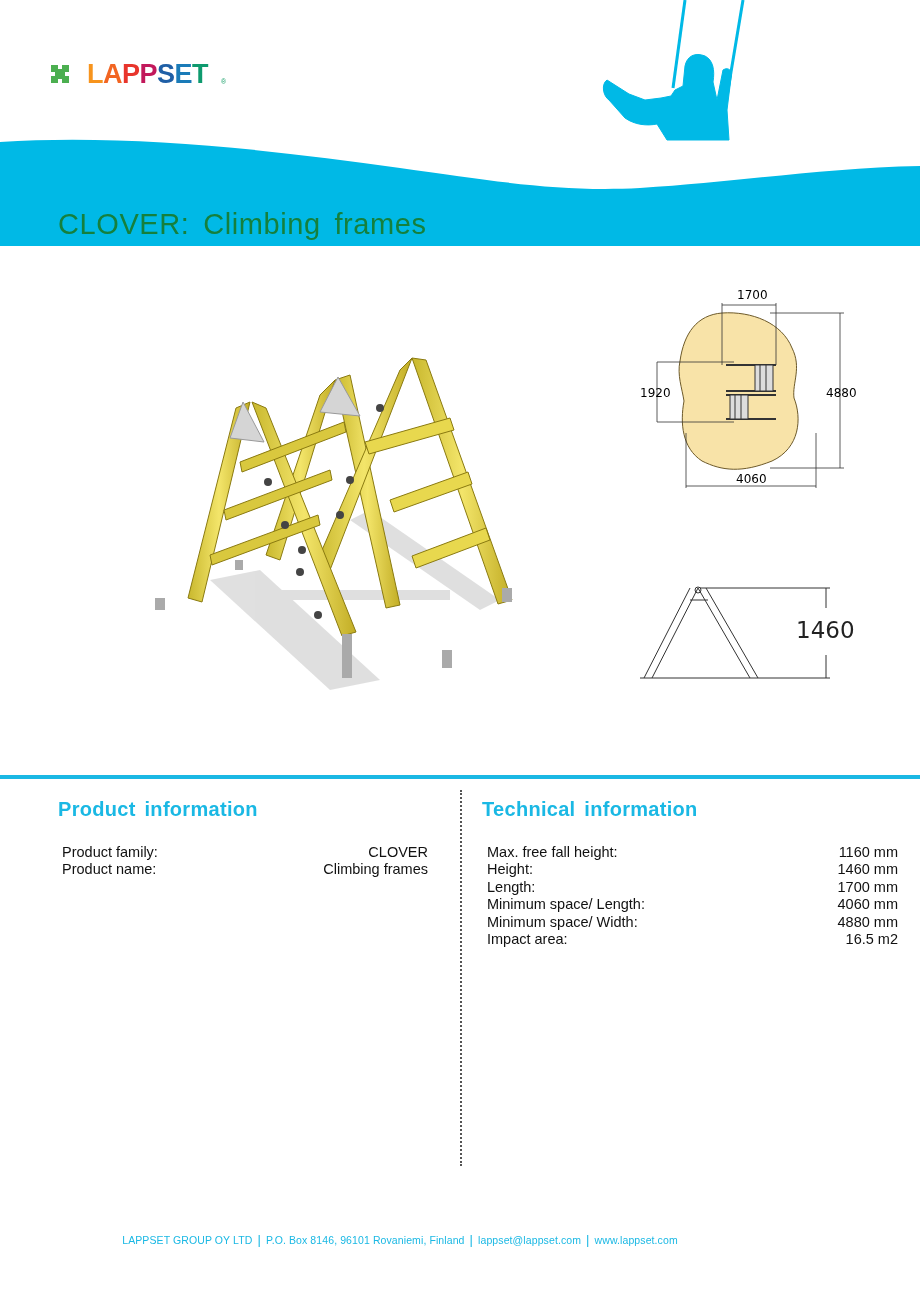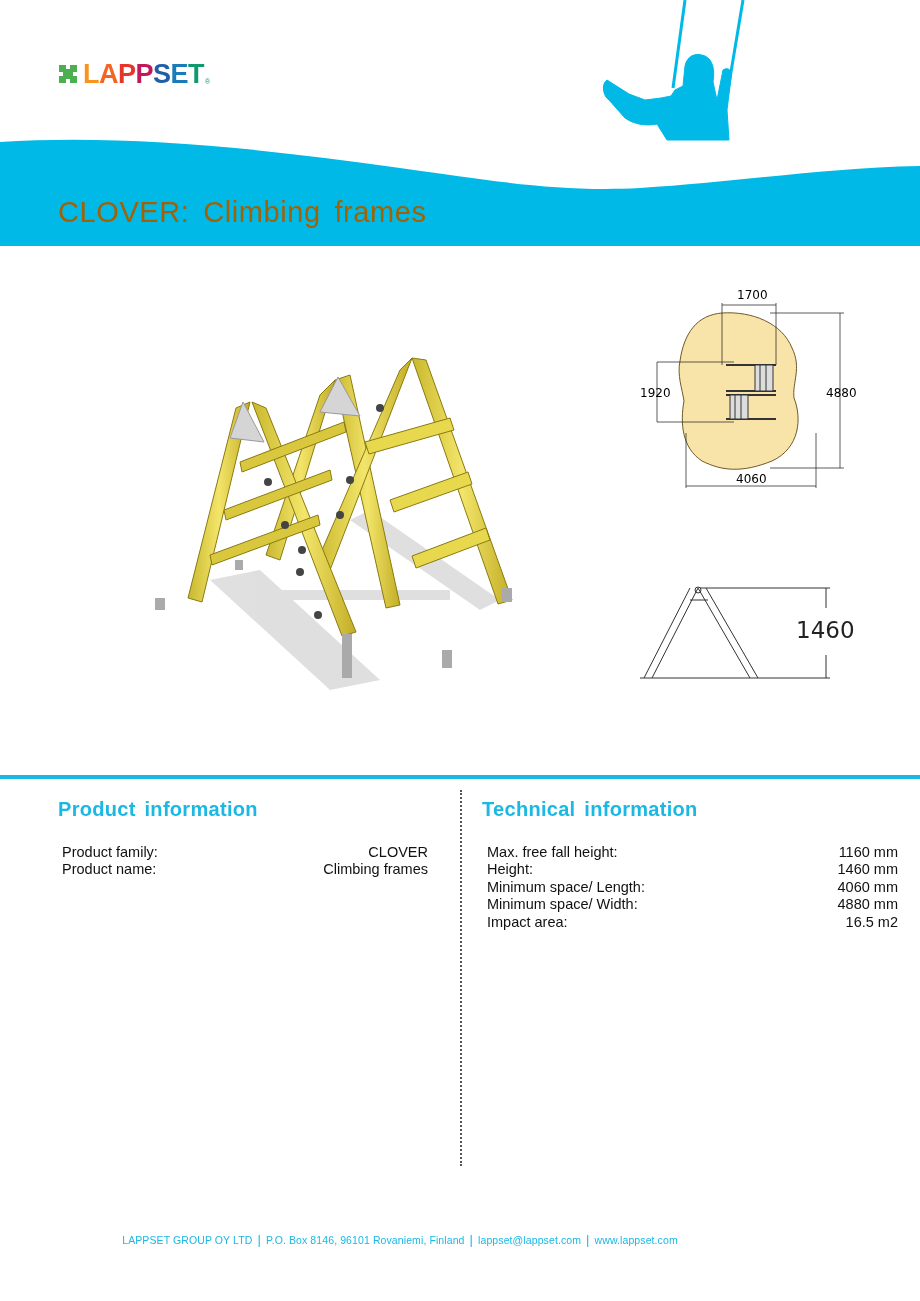--- a/index.html
+++ b/index.html
@@ -1,27 +1,27 @@
 <!DOCTYPE html>
 <html><head>
 <meta charset="utf-8">
 <style>
   html, body { margin: 0; padding: 0; background: #ffffff; }
   body { width: 920px; height: 1301px; position: relative; overflow: hidden; font-family: "Liberation Sans", sans-serif; color: #111; }
   .abs { position: absolute; }
 
   
-  .logo { left: 57px; top: 60px; height: 28px; display: flex; align-items: center; }
+  .logo { left: 49px; top: 60px; height: 28px; display: flex; align-items: center; gap: 12px; }
   .logo-mark { width: 22px; height: 22px; margin-right: 4px; }
   .logo-text { font-family: "Liberation Sans", sans-serif; font-weight: 700; font-size: 27px; letter-spacing: -0.5px; line-height: 28px; }
   .logo-reg { font-size: 7px; color: #1aa06a; margin-left: 1px; align-self: flex-end; margin-bottom: 3px; }
 
   
   .wave { left: 0; top: 120px; width: 920px; height: 126px; }
-  .page-title { left: 58px; top: 196px; color: #a16207; font-size: 29px; letter-spacing: 0.6px; word-spacing: 5px; font-family: "Liberation Sans", sans-serif; }
+  .page-title { left: 58px; top: 208px; color: #15803d; font-size: 29px; letter-spacing: 0.6px; word-spacing: 5px; font-family: "Liberation Sans", sans-serif; }
 
   .swing { left: 595px; top: 0; width: 160px; height: 142px; }
 
   
   .product-img { left: 150px; top: 350px; width: 380px; height: 345px; }
 
   .plan { left: 622px; top: 283px; width: 258px; height: 205px; }
   .elev { left: 630px; top: 580px; width: 240px; height: 105px; }
   .dim-label { font-family: "DejaVu Sans", sans-serif; font-size: 12px; color: #333; }
 
@@ -197,20 +197,24 @@
 <div class="abs info-table tech-table">
   <div class="info-row">
     <span>Max. free fall height:</span>
     <span>1160 mm</span>
   </div>
   <div class="info-row">
     <span>Height:</span>
     <span>1460 mm</span>
   </div>
   <div class="info-row">
+    <span>Length:</span>
+    <span>1700 mm</span>
+  </div>
+  <div class="info-row">
     <span>Minimum space/ Length:</span>
     <span>4060 mm</span>
   </div>
   <div class="info-row">
     <span>Minimum space/ Width:</span>
     <span>4880 mm</span>
   </div>
   <div class="info-row">
     <span>Impact area:</span>
     <span>16.5 m2</span>

